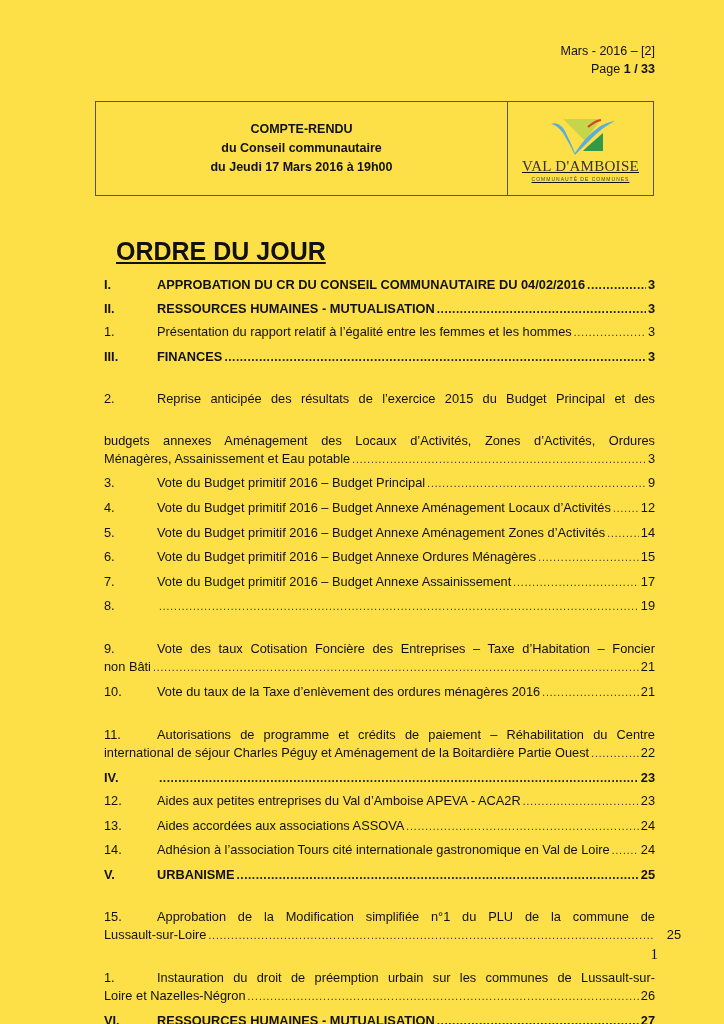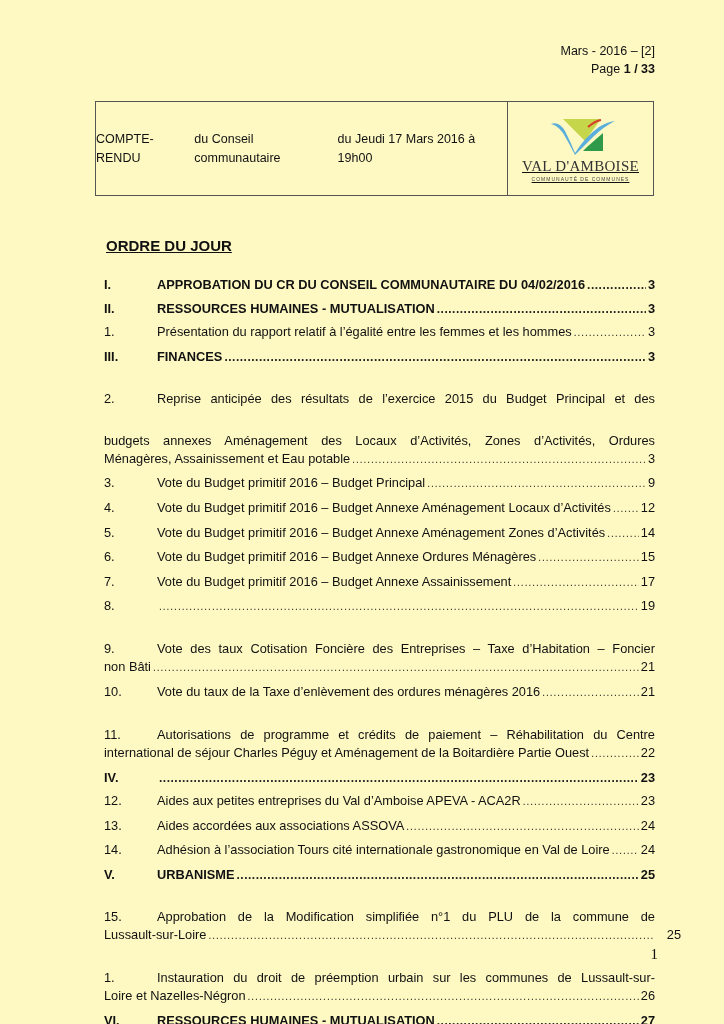--- a/index.html
+++ b/index.html
@@ -1,32 +1,32 @@
 <!DOCTYPE html>
 <html><head>
 <meta charset="utf-8">
 <style>
   html, body { margin:0; padding:0; background:#ffffff; }
   body { width:724px; height:1024px; position:relative; overflow:hidden;
          font-family:"Liberation Sans", "DejaVu Sans", sans-serif; color:#111; }
-  .page { position:absolute; left:0; top:0; width:724px; height:1024px; background:#fef9c3; }
+  .page { position:absolute; left:0; top:0; width:724px; height:1024px; background:#fde047; }
 
   .hdr-right { position:absolute; right:69px; top:42px; text-align:right; font-size:12.5px; line-height:18px; color:#111; }
   .hdr-right b { font-weight:bold; }
 
   .title-box { position:absolute; left:95px; top:101px; width:559px; height:95px;
                border:1px solid #555; box-sizing:border-box; display:flex; }
-  .title-cell { flex:1; border-right:1px solid #555; display:flex; flex-direction:row;
-                align-items:center; justify-content:center; font-weight:normal; font-size:12.5px; line-height:19px; }
+  .title-cell { flex:1; border-right:1px solid #555; display:flex; flex-direction:column;
+                align-items:center; justify-content:center; font-weight:bold; font-size:12.5px; line-height:19px; }
   .logo-cell { width:145px; display:flex; flex-direction:column; align-items:center; justify-content:center;text-decoration:underline; }
   .logo-svg { width:80px; height:42px; }
   .logo-name { font-family:"Liberation Serif", "DejaVu Serif", serif; font-size:15px; letter-spacing:0.3px; color:#333; margin-top:1px; }
   .logo-sub { font-size:5px; letter-spacing:1px; color:#444; margin-top:1px; }
 
-  .toc-title { position:absolute; left:106px; top:237px; font-size:15px; font-weight:bold; text-decoration:underline; color:#111; }
+  .toc-title { position:absolute; left:116px; top:237px; font-size:25px; font-weight:bold; text-decoration:underline; color:#111; }
 
   .toc { position:absolute; left:104px; top:276px; width:551px; font-size:12.8px; }
   .entry { position:relative; display:flex; align-items:baseline; line-height:18px; margin-bottom:5.6px; }
   .entry .num { width:53px; flex:none; }
   .entry .txt { white-space:nowrap; }
   .entry .lead { flex:1; overflow:hidden; white-space:nowrap; margin:0 2px; color:#222; font-size:10px; letter-spacing:1px; }
   .entry .lead::after { content:"........................................................................................................................................................................................................"; }
   .entry .pg { flex:none; text-align:right; }
   .entry.section { font-weight:bold; }
   .entry.section .lead { font-weight:bold; font-size:12px; letter-spacing:0.5px; }

